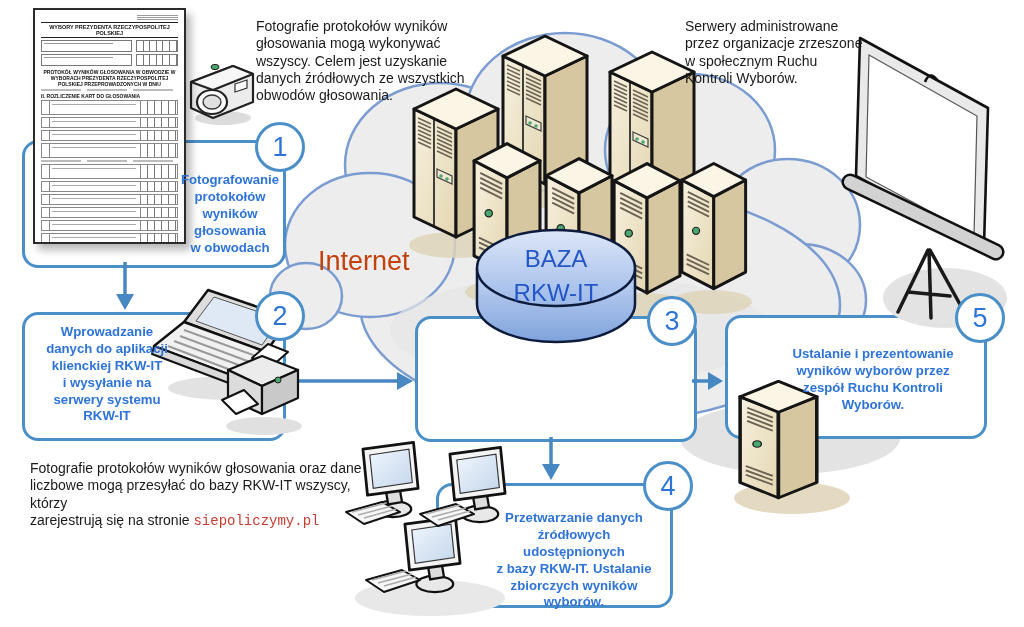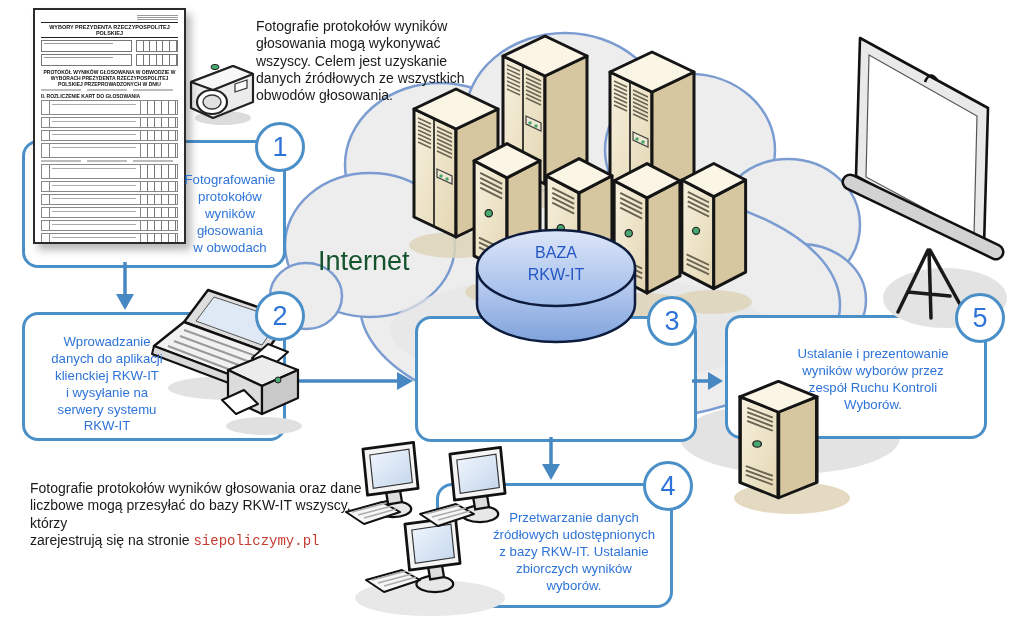--- a/index.html
+++ b/index.html
@@ -5,26 +5,26 @@
   html,body{margin:0;padding:0;background:#fff;}
   .canvas{position:relative;width:1024px;height:627px;background:#fff;overflow:hidden;
           font-family:"Liberation Sans",sans-serif;}
   .layer{position:absolute;left:0;top:0;width:1024px;height:627px;}
   .z1{z-index:1}.z3{z-index:3}
 
   .sbox{position:absolute;border:3px solid #4b8fc9;border-radius:16px;background:#fff;z-index:2;}
   .ncirc{position:absolute;width:44px;height:44px;border-radius:50%;border:3px solid #4b8fc9;
          background:#fff;color:#2e74d8;font-size:27px;text-align:center;line-height:44px;z-index:4;}
   .step-label{position:absolute;color:#2e74d8;font-size:13.2px;line-height:1.28;text-align:center;
-              white-space:pre-line;z-index:4;}
+              white-space:pre-line;z-index:4;font-weight:bold;}
   .ann{position:absolute;color:#1a1a1a;font-size:14px;line-height:1.24;white-space:pre-line;z-index:4;}
   .link{color:#c63b30;font-family:Liberation Mono, monospace;}
-  .internet-label{position:absolute;left:318px;top:246px;font-size:27px;color:#14532d;z-index:4;}
+  .internet-label{position:absolute;left:318px;top:246px;font-size:27px;color:#c2410c;z-index:4;}
   .db-label{position:absolute;left:478px;top:242px;width:156px;text-align:center;color:#2457c5;
-            font-size:16px;line-height:1.4;z-index:4;}
+            font-size:24px;line-height:1.4;z-index:4;}
 
   
   .doc{position:absolute;left:33px;top:8px;width:153px;height:236px;background:#fff;
        border:2px solid #2b2b2b;box-shadow:5px 6px 8px rgba(0,0,0,.28);
        padding:5px 6px;box-sizing:border-box;z-index:3;overflow:hidden;}
   .doc-corner{height:7px;margin-left:70%;}
   .doc-corner i{display:block;height:1px;background:#999;margin-bottom:1px;}
   .doc-title{font-size:5.5px;font-weight:bold;text-align:center;color:#111;
              border-top:1px solid #222;border-bottom:1px solid #222;padding:1px 0;margin-bottom:2px;}
   .dfield{display:flex;margin-bottom:2px;}
@@ -323,21 +323,21 @@
   <div class="ncirc" style="left:255px;top:291px">2</div>
   <div class="ncirc" style="left:647px;top:296px">3</div>
   <div class="ncirc" style="left:643px;top:461px">4</div>
   <div class="ncirc" style="left:955px;top:293px">5</div>
 
   <div class="step-label" style="left:176px;top:172px;width:108px">Fotografowanie
 protokołów
 wyników
 głosowania
 w obwodach</div>
-  <div class="step-label" style="left:32px;top:334px;width:150px">Wprowadzanie
+  <div class="step-label" style="left:32px;top:324px;width:150px">Wprowadzanie
 danych do aplikacji
 klienckiej RKW-IT
 i wysyłanie na
 serwery systemu
 RKW-IT</div>
   <div class="step-label" style="left:486px;top:510px;width:176px">Przetwarzanie danych
 źródłowych udostępnionych
 z bazy RKW-IT. Ustalanie
 zbiorczych wyników
 wyborów.</div>
@@ -350,17 +350,21 @@
   <div class="db-label">
     <div>BAZA</div>
     <div>RKW-IT</div>
   </div>
 
   <div class="ann" style="left:256px;top:18px;width:240px">Fotografie protokołów wyników
 głosowania mogą wykonywać
 wszyscy. Celem jest uzyskanie
 danych źródłowych ze wszystkich
 obwodów głosowania.</div>
-  <div class="ann" style="left:30px;top:480px;width:345px"><span>Fotografie protokołów wyników głosowania oraz dane
+  <div class="ann" style="left:685px;top:18px;width:250px">Serwery administrowane
+przez organizacje zrzeszone
+w społecznym Ruchu
+Kontroli Wyborów.</div>
+  <div class="ann" style="left:30px;top:460px;width:345px"><span>Fotografie protokołów wyników głosowania oraz dane
 liczbowe mogą przesyłać do bazy RKW-IT wszyscy, którzy
 zarejestrują się na stronie </span><span class="link">siepoliczymy.pl</span></div>
 
 </div>
 
 </body></html>

